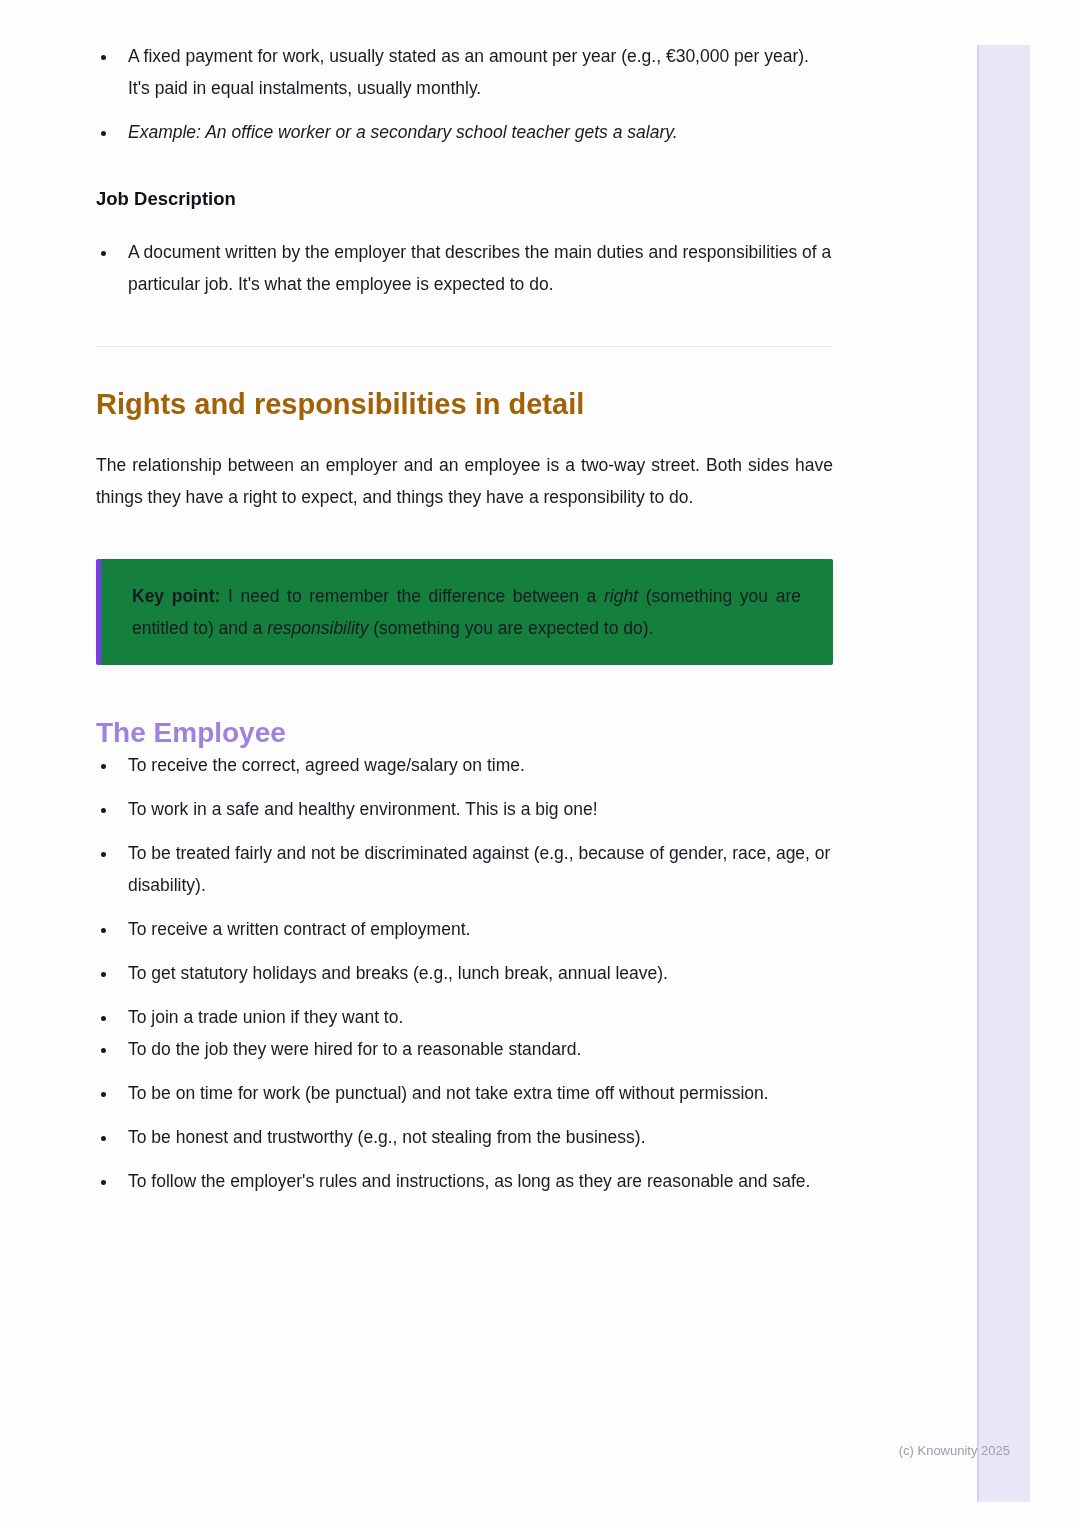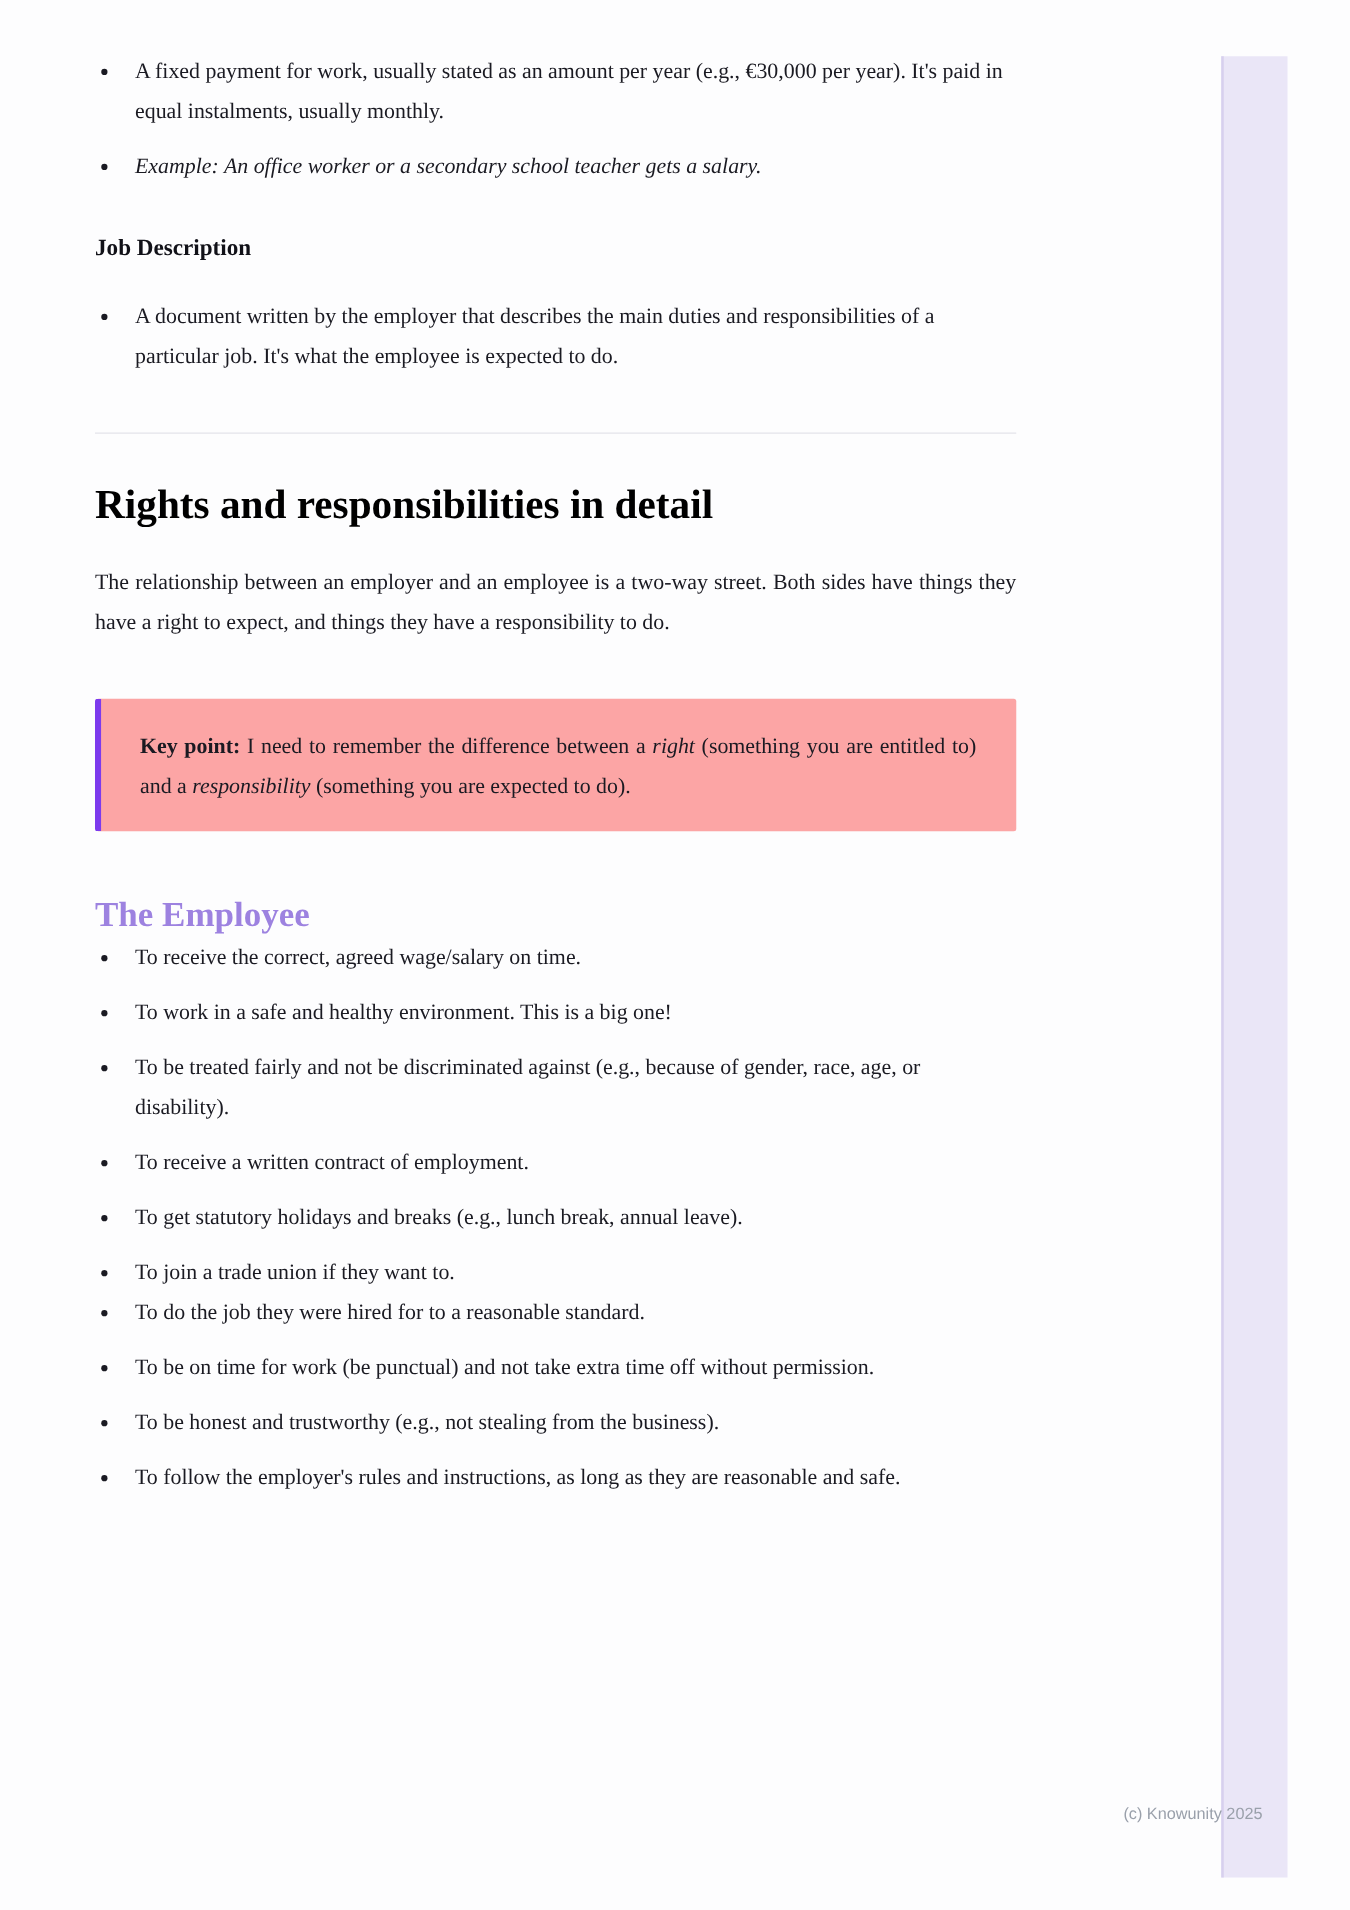--- a/index.html
+++ b/index.html
@@ -17,26 +17,25 @@
     position: absolute;
     left: 977px;
     top: 45px;
     width: 53px;
     height: 1457px;
     background: #eae6f7;
     border-left: 2px solid #d7d0ee;
   }
   .content {
     position: absolute;
-    left: 76px;
+    left: 96px;
     top: 40px;
     width: 737px;
     font-size: 17.5px;
     line-height: 32px;
-    font-family: Liberation Serif, serif;
   }
   ul.bullets {
     margin: 0 0 0 0;
     padding-left: 22px;
   }
   ul.bullets li {
     padding-left: 10px;
     margin-bottom: 12px;
   }
   ul.bullets li:last-child { margin-bottom: 0; }
@@ -47,33 +46,33 @@
     color: #111118;
     margin: 38px 0 24px 0;
     line-height: 26px;
   }
   hr.divider {
     border: none;
     border-top: 1px solid #e4e4ea;
     margin: 46px 0 0 0;
   }
   h1.section-title {
-    font-size: 33px;
+    font-size: 29px;
     font-weight: bold;
-    color: #000000;
+    color: #a16207;
     margin: 38px 0 0 0;
     line-height: 38px;
   }
   p.intro {
     margin: 26px 0 0 0;
     text-align: justify;
   }
   .callout {
     margin-top: 46px;
-    background: #fca5a5;
+    background: #15803d;
     border-left: 5px solid #7c3aed;
     border-radius: 2px;
     padding: 21px 32px 21px 31px;
   }
   .callout p {
     margin: 0;
     text-align: justify;
   }
   .callout .bold { font-weight: bold; }
   h2.employee-title {

